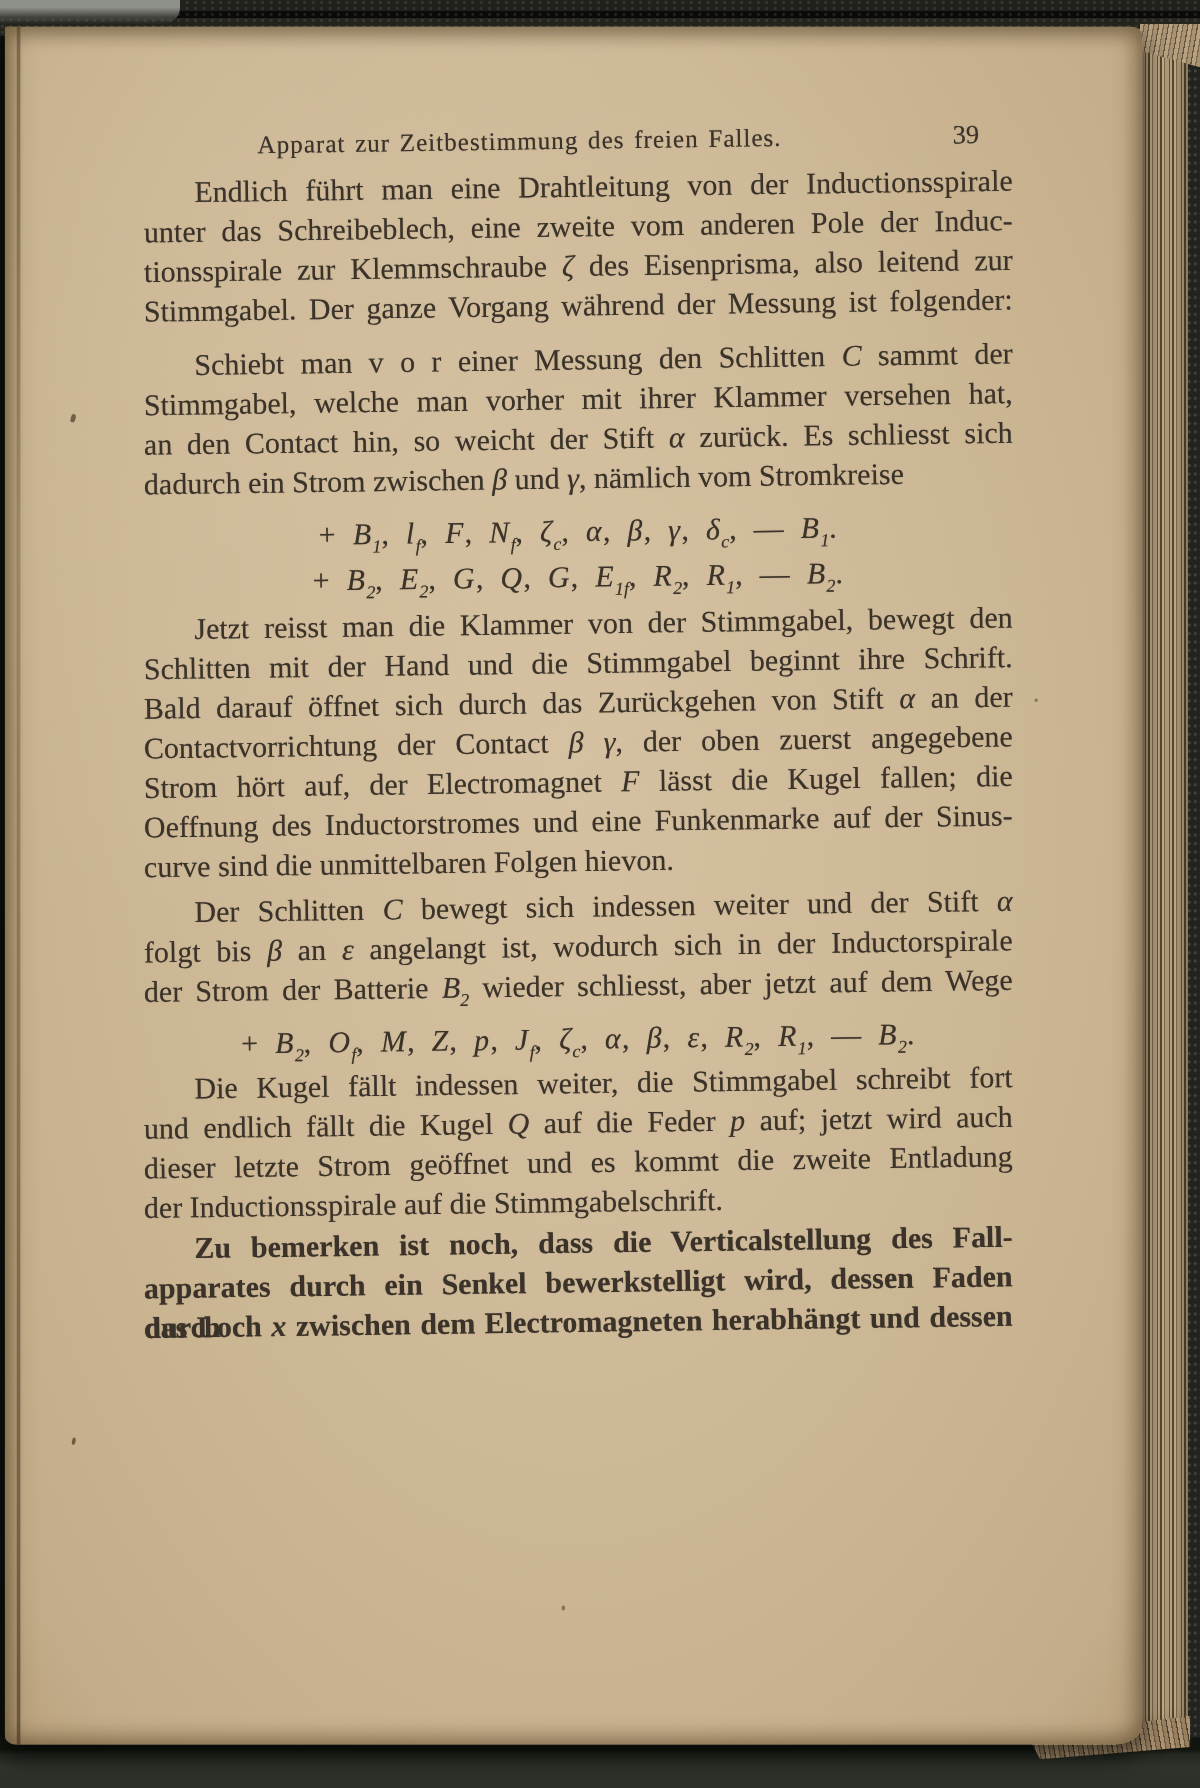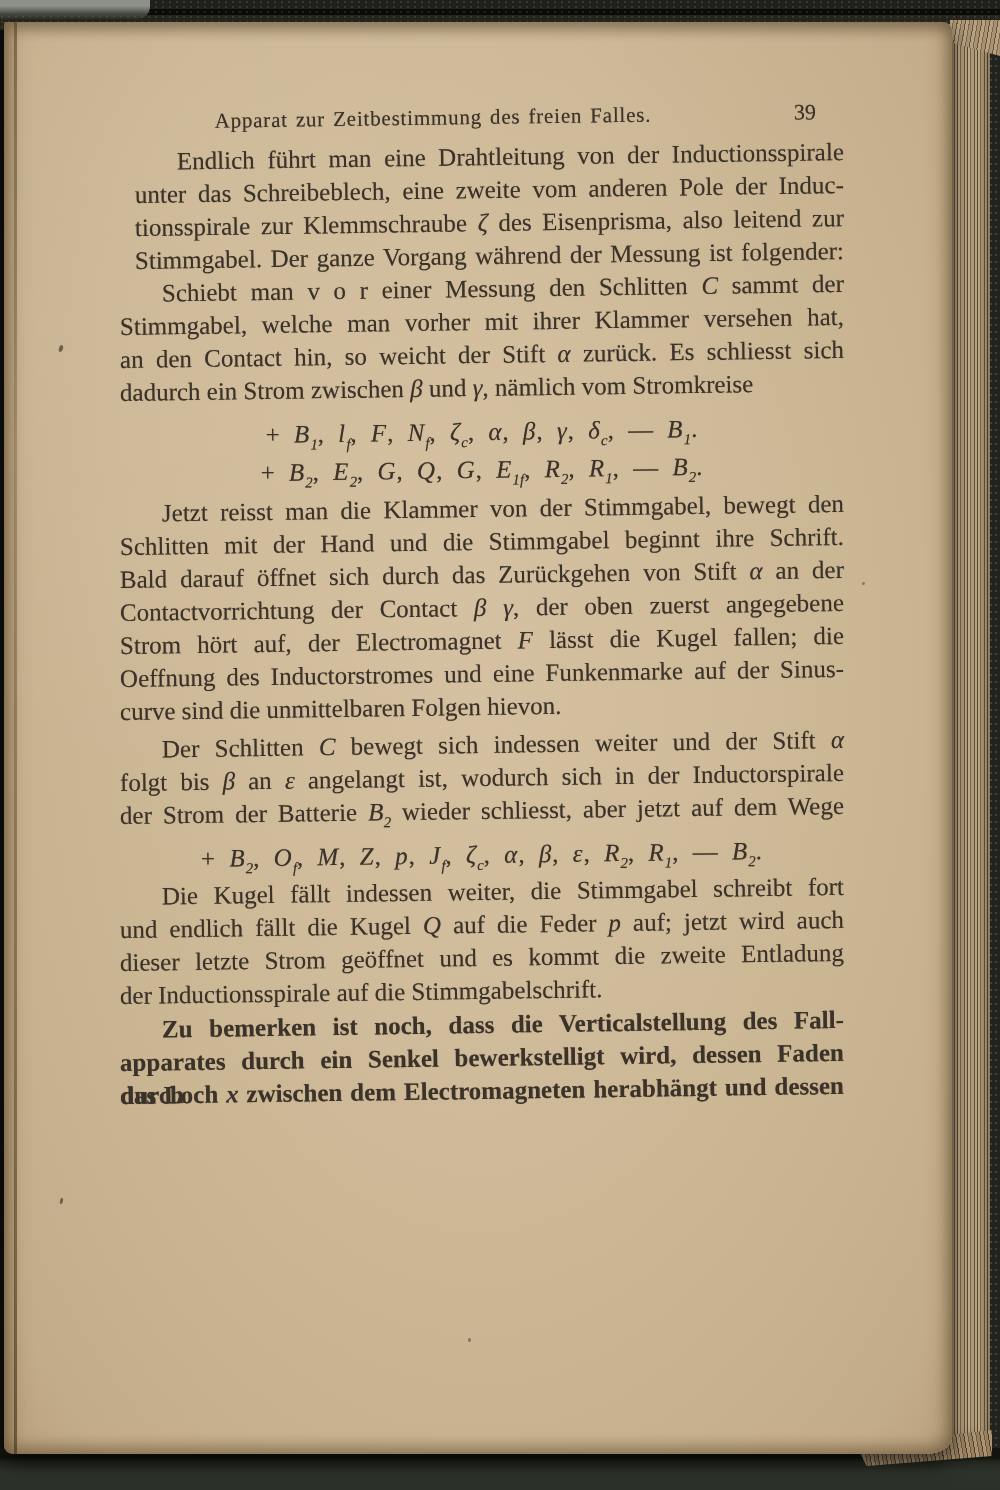--- a/index.html
+++ b/index.html
@@ -104,22 +104,22 @@
   }
   .line.end{text-align-last:auto;}
   .line.indent{text-indent:42px;}
 
   .formula{
     height:34px;line-height:34px;text-align:center;
     letter-spacing:1px;word-spacing:6px;font-size:25px;
     transform:rotate(-0.8deg);transform-origin:50% 60%;
   }
 
-  .blk1{margin-top:5px;margin-left:15px;}
-  .blk2{margin-top:0;}
+  .blk1{margin-top:5px;}
+  .blk2{margin-top:12px;}
   .blk3{margin-top:6px;}
   .blk4{margin-top:2px;}
   .blk5{margin-top:4px;}
   .blk6{margin-top:10px;}
   .blk7{margin-top:5px;}
   .blk8{margin-top:6px;}
   .blk9{margin-top:8px;}
   .blk10{margin-top:1px;font-weight:bold;}
 
   .it{font-style:italic;}

